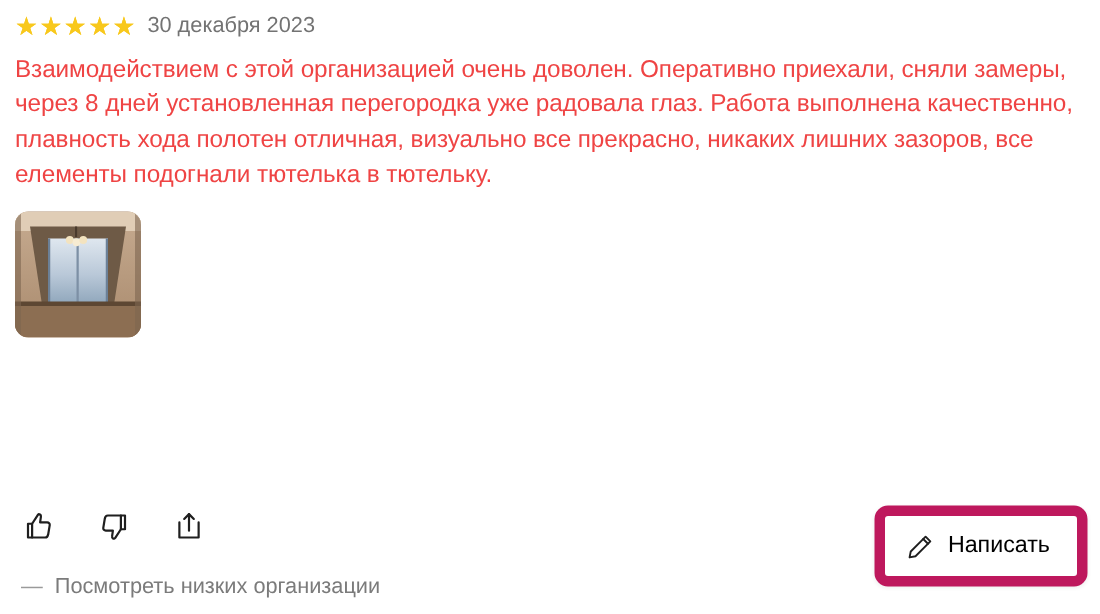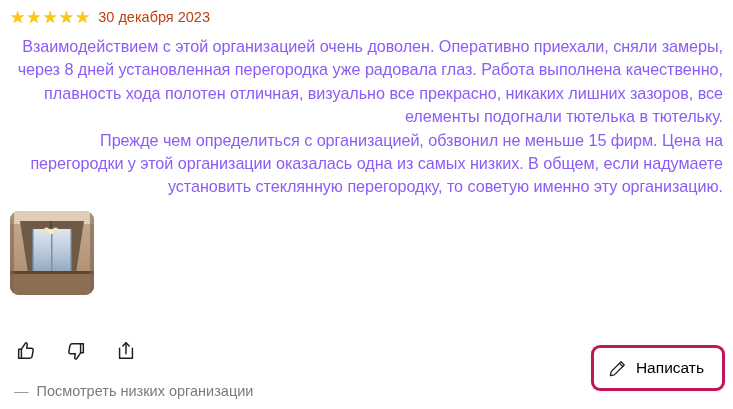--- a/index.html
+++ b/index.html
@@ -37,32 +37,31 @@
     line-height: 17px;
     color: #fbc02d;
     letter-spacing: 0px;
   }
   .star {
     color: #f8c81c;
     text-shadow: 0 0 0 #f8c81c;
   }
   .review-date {
     font-size: 14.5px;
-    color: #c2410c;
+    color: #737373;
     line-height: 17px;
     padding-top: 1px;
   }
   .review-text {
     margin-top: 7px;
     font-size: 16.2px;
     line-height: 23.4px;
-    color: #8b5cf6;
+    color: #ef4444;
     letter-spacing: -0.05px;
     max-width: 715px;
-    text-align: right;
   }
   .review-text p {
     margin: 0;
   }
   .photo-row {
     margin-top: 12px;
     display: flex;
     gap: 8px;
   }
   .photo {
@@ -112,21 +111,21 @@
   }
   .write-btn {
     position: absolute;
     right: 8px;
     bottom: 18px;
     display: flex;
     align-items: center;
     gap: 9px;
     height: 40px;
     padding: 0 18px 0 14px;
-    border: 3px solid #be185d;
+    border: 7px solid #be185d;
     border-radius: 9px;
     background: #ffffff;
     box-shadow: 0 1px 3px rgba(0,0,0,0.07);
     font-size: 15.5px;
     color: #000000;
     cursor: pointer;
   }
   .write-btn svg {
     display: block;
   }
@@ -142,21 +141,20 @@
       <span class="star">★</span>
       <span class="star">★</span>
       <span class="star">★</span>
       <span class="star">★</span>
     </div>
     <div class="review-date">30 декабря 2023</div>
   </div>
 
   <div class="review-text">
     <p>Взаимодействием с этой организацией очень доволен. Оперативно приехали, сняли замеры, через 8 дней установленная перегородка уже радовала глаз. Работа выполнена качественно, плавность хода полотен отличная, визуально все прекрасно, никаких лишних зазоров, все елементы подогнали тютелька в тютельку.</p>
-    <p>Прежде чем определиться с организацией, обзвонил не меньше 15 фирм. Цена на перегородки у этой организации оказалась одна из самых низких. В общем, если надумаете установить стеклянную перегородку, то советую именно эту организацию.</p>
   </div>
 
   <div class="photo-row">
     <div class="photo">
       <svg width="84" height="84" viewBox="0 0 84 84">
         <defs>
           <linearGradient id="wallg" x1="0" y1="0" x2="0" y2="1">
             <stop offset="0" stop-color="#c6ab90"></stop>
             <stop offset="1" stop-color="#a98a6d"></stop>
           </linearGradient>

